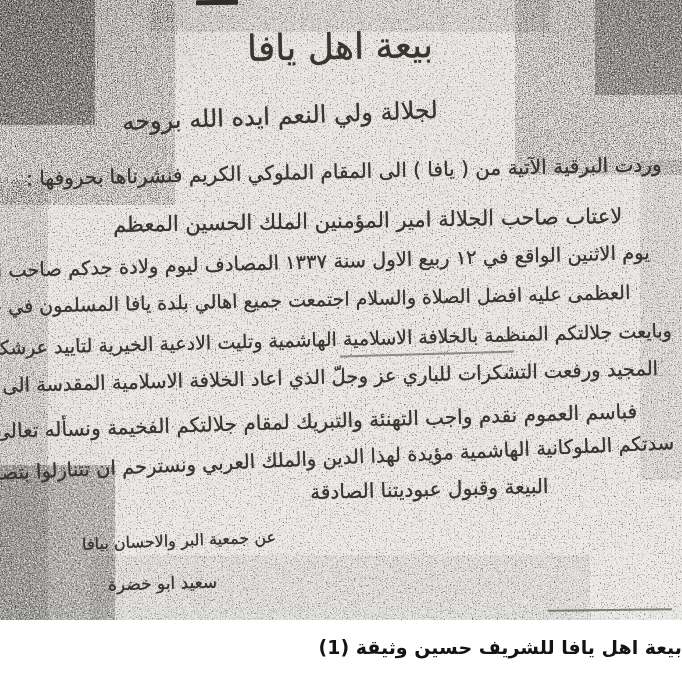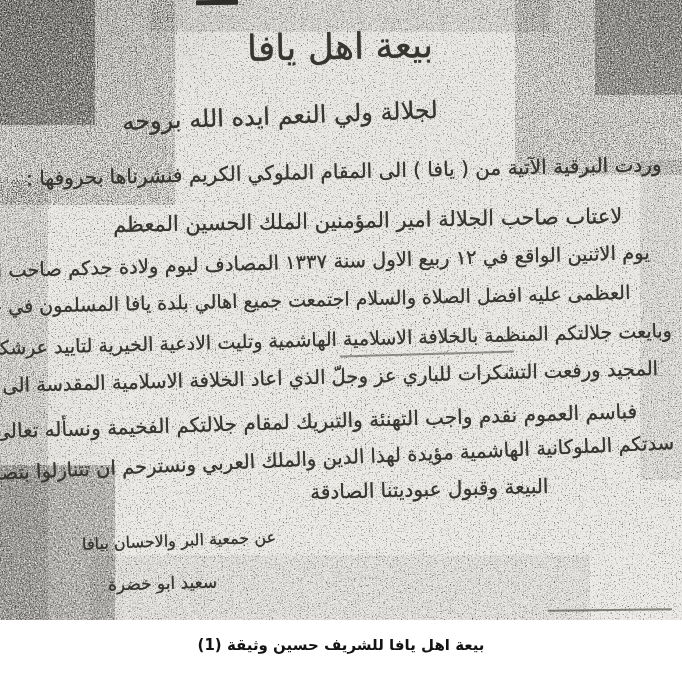--- a/index.html
+++ b/index.html
@@ -41,22 +41,22 @@
   .underline-mark{
     position:absolute;top:353px;left:340px;width:174px;height:1.5px;background:rgba(70,68,60,.55);
     transform:rotate(-1.6deg);
   }
   .mark-bottom{
     position:absolute;top:609px;left:548px;width:124px;height:1.5px;background:rgba(95,93,86,.75);
     transform:rotate(-.7deg);
   }
   .caption-area{position:absolute;left:0;top:620px;width:682px;height:55px;background:#ffffff;}
   .caption{
-    position:absolute;top:16px;left:0;width:100%;text-align:center;direction:rtl;
-    font-family:"DejaVu Sans",sans-serif;font-weight:700;font-size:15px;color:#141414;
+    position:absolute;top:16px;left:0;width:100%;text-align:right;direction:rtl;
+    font-family:"DejaVu Sans",sans-serif;font-weight:700;font-size:19px;color:#141414;
   }
 </style>
 </head>
 <body>
 
 <div class="stage">
 
   <div class="scan">
 
     <svg class="noise" width="682" height="620" aria-hidden="true">

